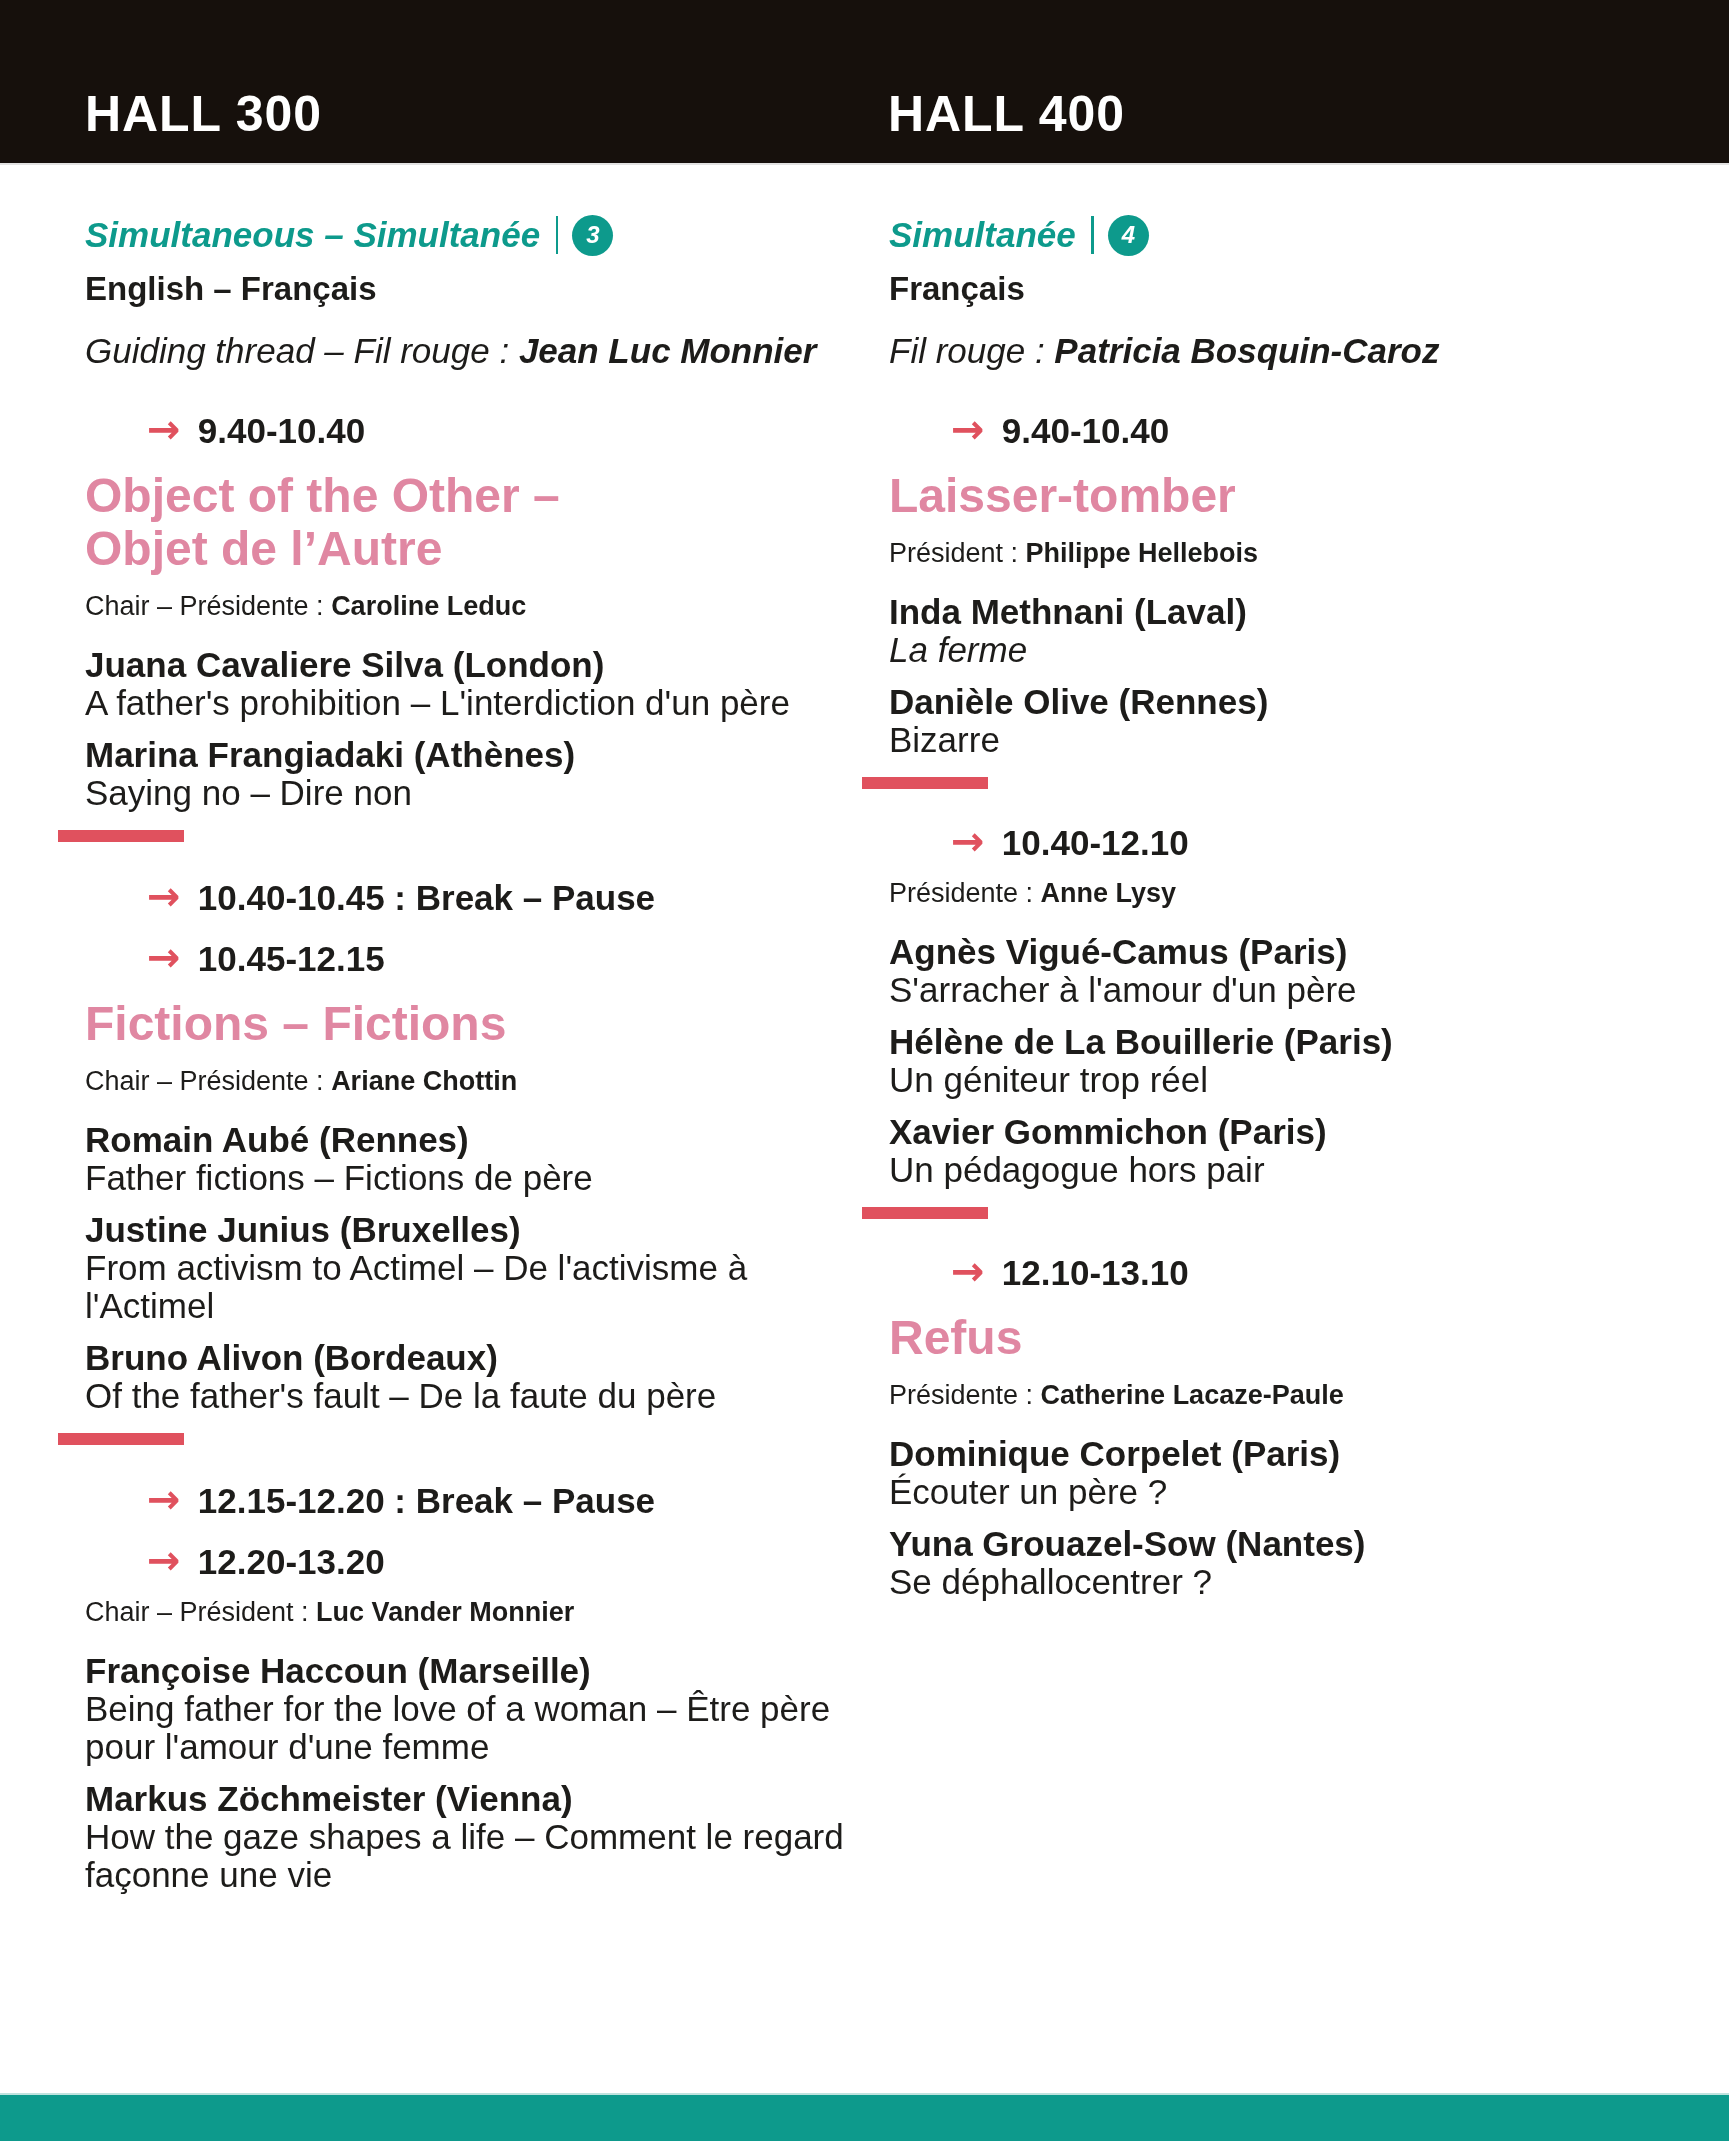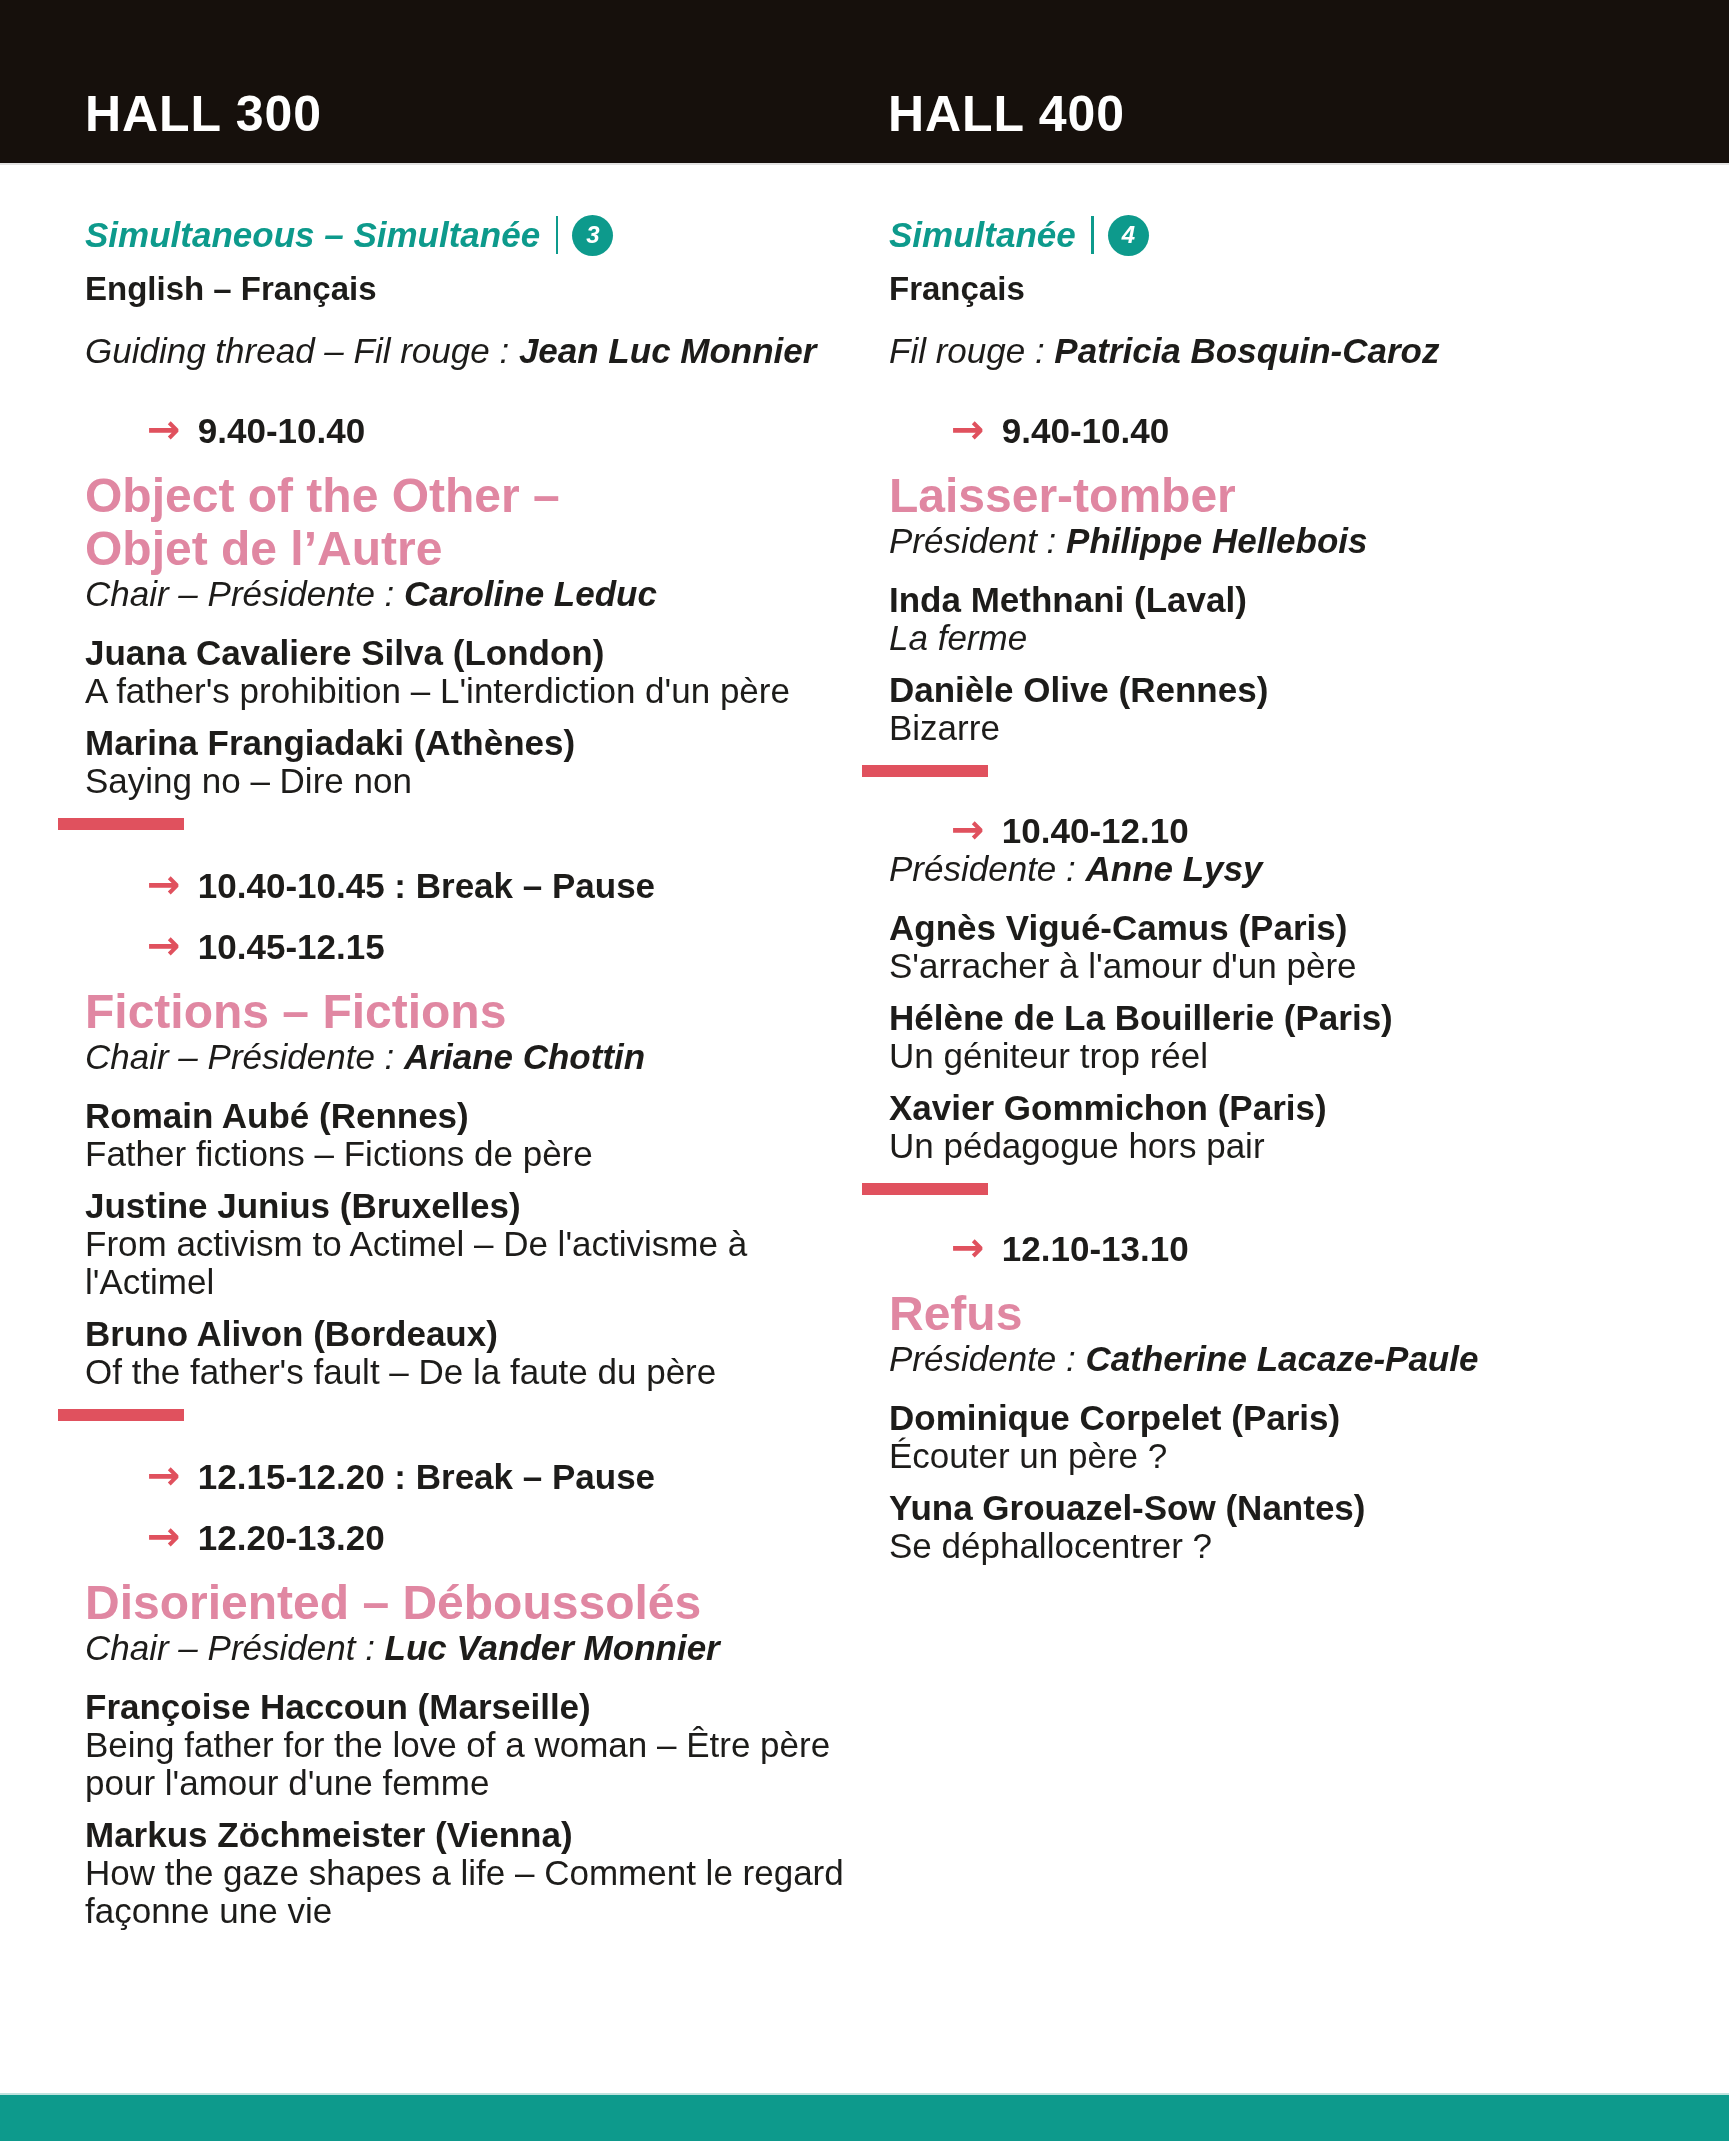--- a/index.html
+++ b/index.html
@@ -79,21 +79,21 @@
 
   
   .session-title {
     margin: 19px 0 0 0;
     color: var(--pink);
     font-weight: 700; font-size: 48px; line-height: 53px;
   }
   .title-line { display: block; }
 
   
-  .chair { font-style: italic; font-size: 35px; line-height: 38px; }
+  .chair { margin-top: 12px; font-size: 27px; line-height: 38px; }
 
   
   .entry { margin-top: 21px; font-size: 35px; line-height: 38px; }
   .entry + .entry { margin-top: 14px; }
   .entry-name { font-weight: 700; }
   .entry-work { font-weight: 400; }
 
   
   .divider {
     margin-top: 18px; margin-left: -27px;
@@ -179,23 +179,20 @@
     <div class="divider"></div>
 
     <div class="time-row break-row">
       <span class="arrow">→</span>
       <span>12.15-12.20 : Break – Pause</span>
     </div>
     <div class="time-row after-break">
       <span class="arrow">→</span>
       <span>12.20-13.20</span>
     </div>
-    <h2 class="session-title">
-      <span class="title-line">Disoriented – Déboussolés</span>
-    </h2>
     <div class="chair"><span class="keep-space">Chair – Président : </span><span class="bold">Luc Vander Monnier</span></div>
     <div class="entry">
       <div class="entry-name">Françoise Haccoun (Marseille)</div>
       <div class="entry-work">Being father for the love of a woman – Être père pour l'amour d'une femme</div>
     </div>
     <div class="entry">
       <div class="entry-name">Markus Zöchmeister (Vienna)</div>
       <div class="entry-work">How the gaze shapes a life – Comment le regard façonne une vie</div>
     </div>
 

